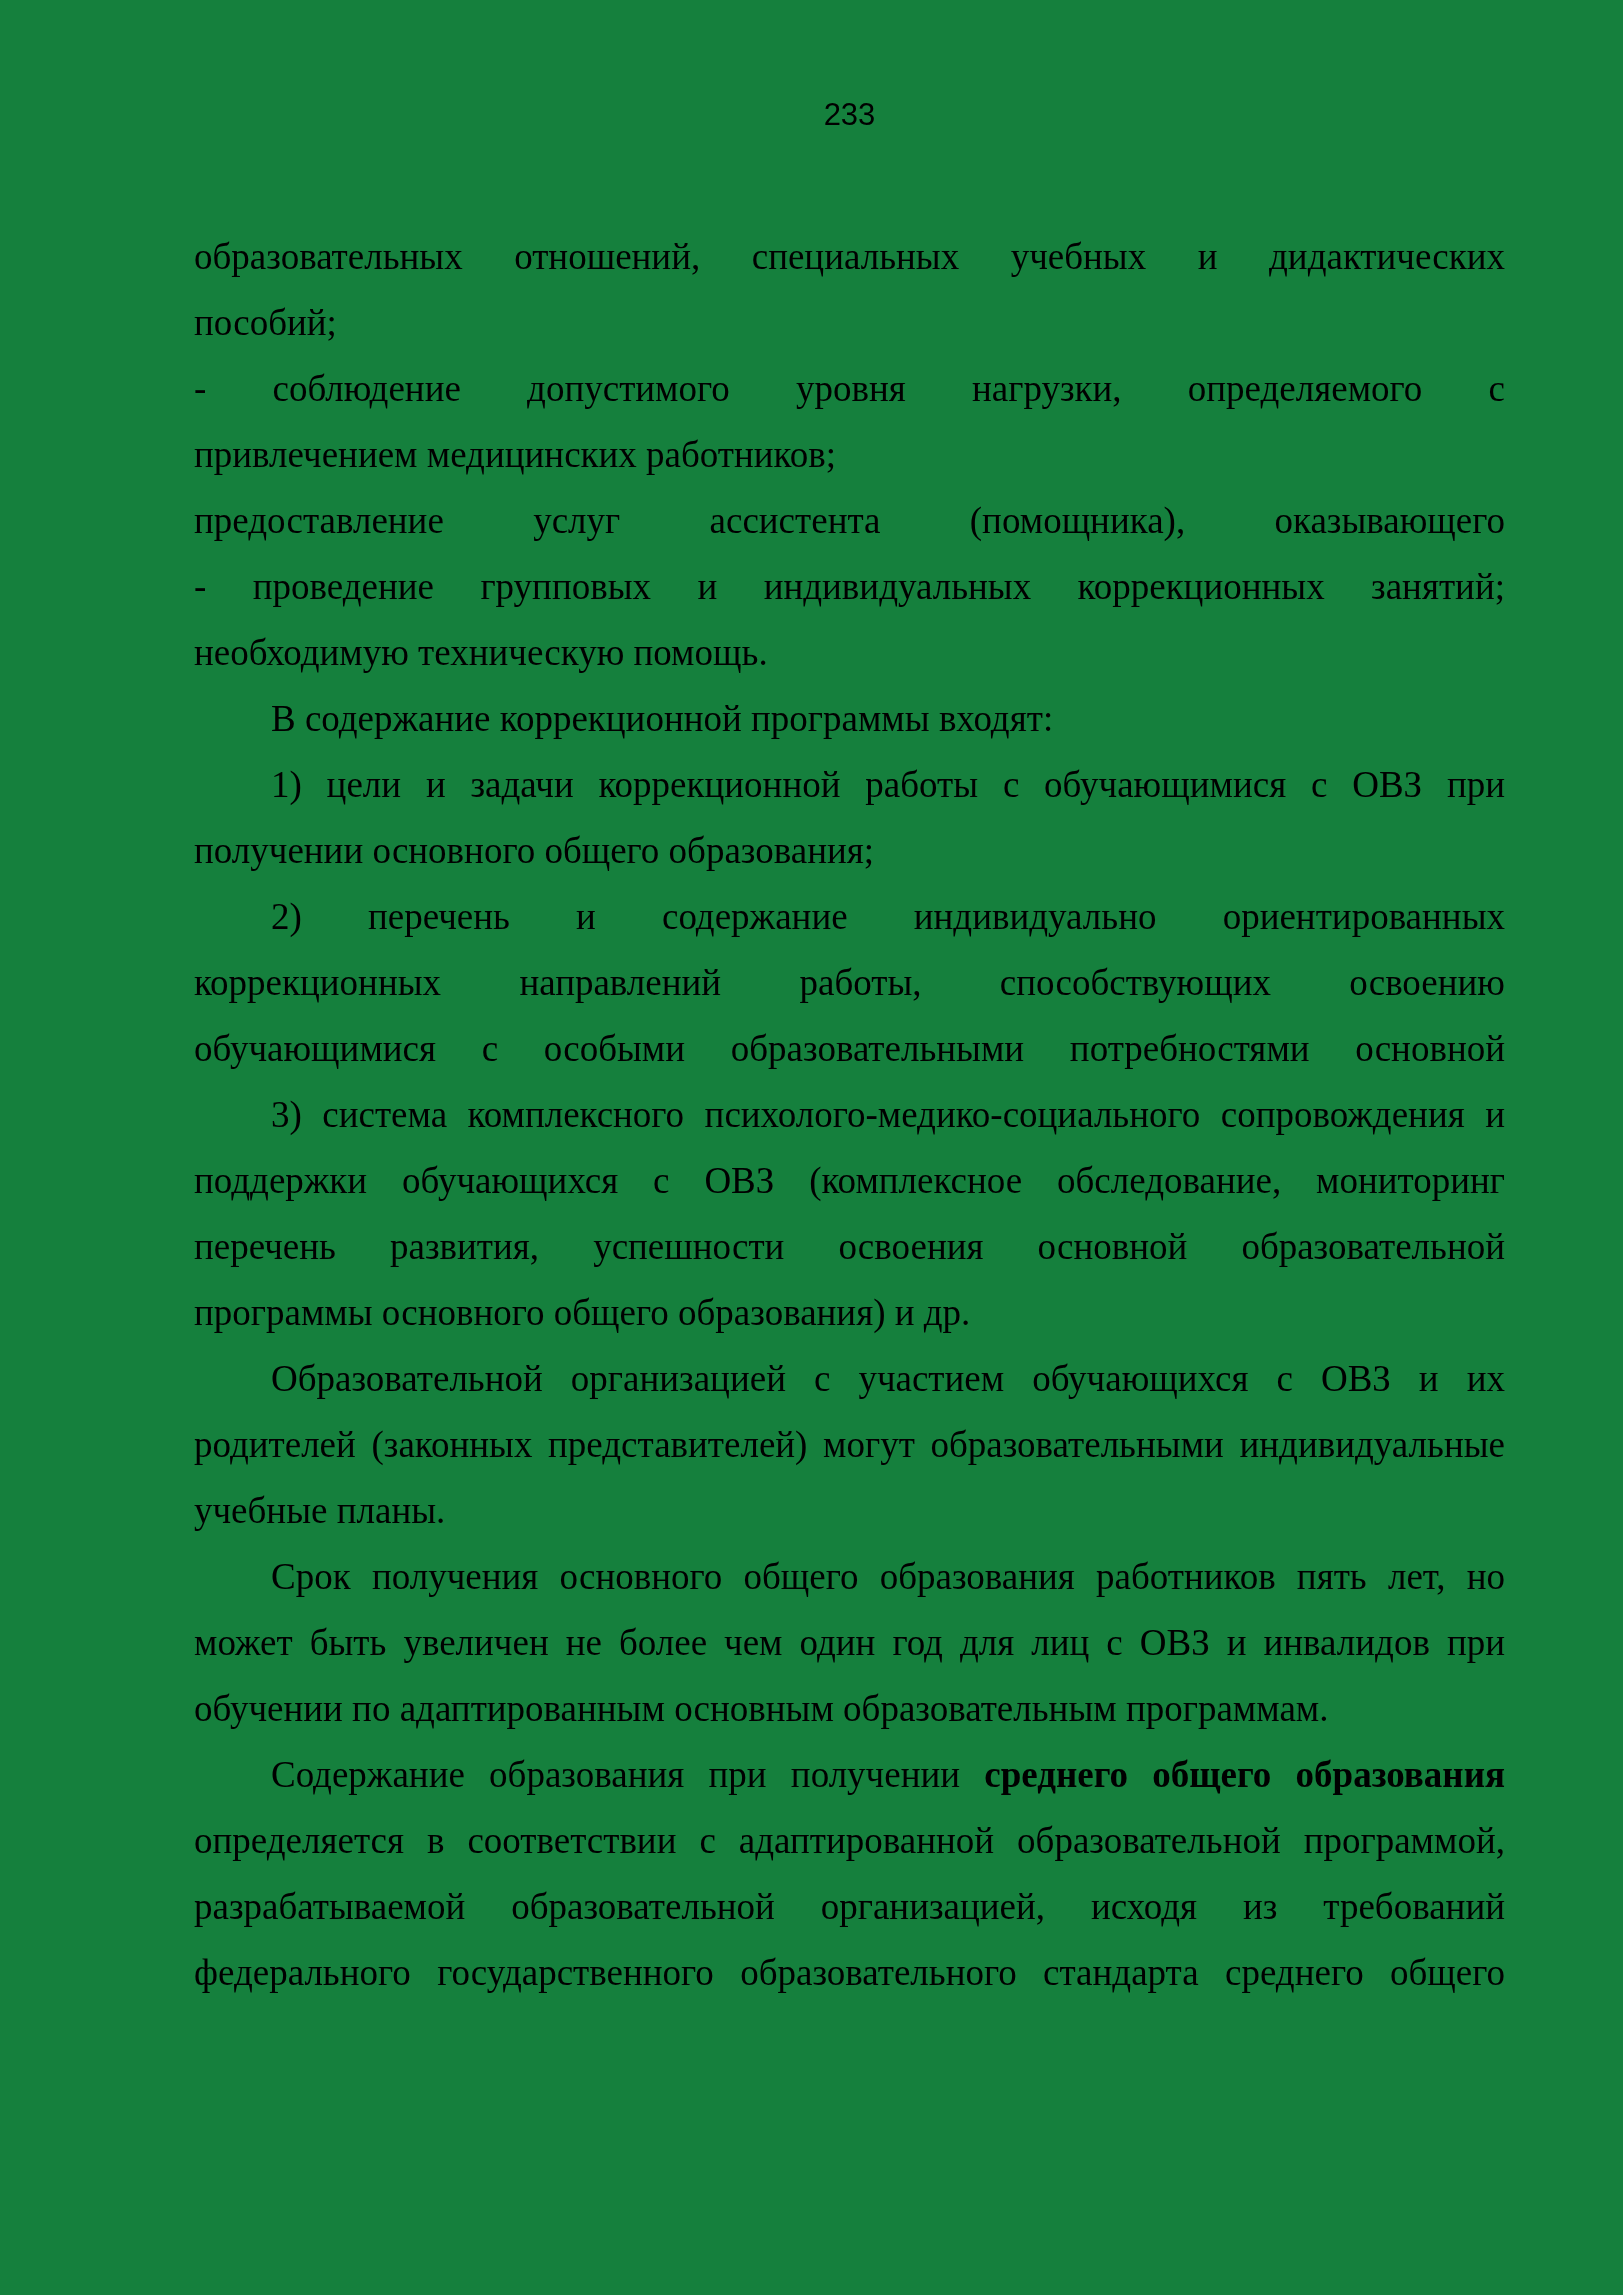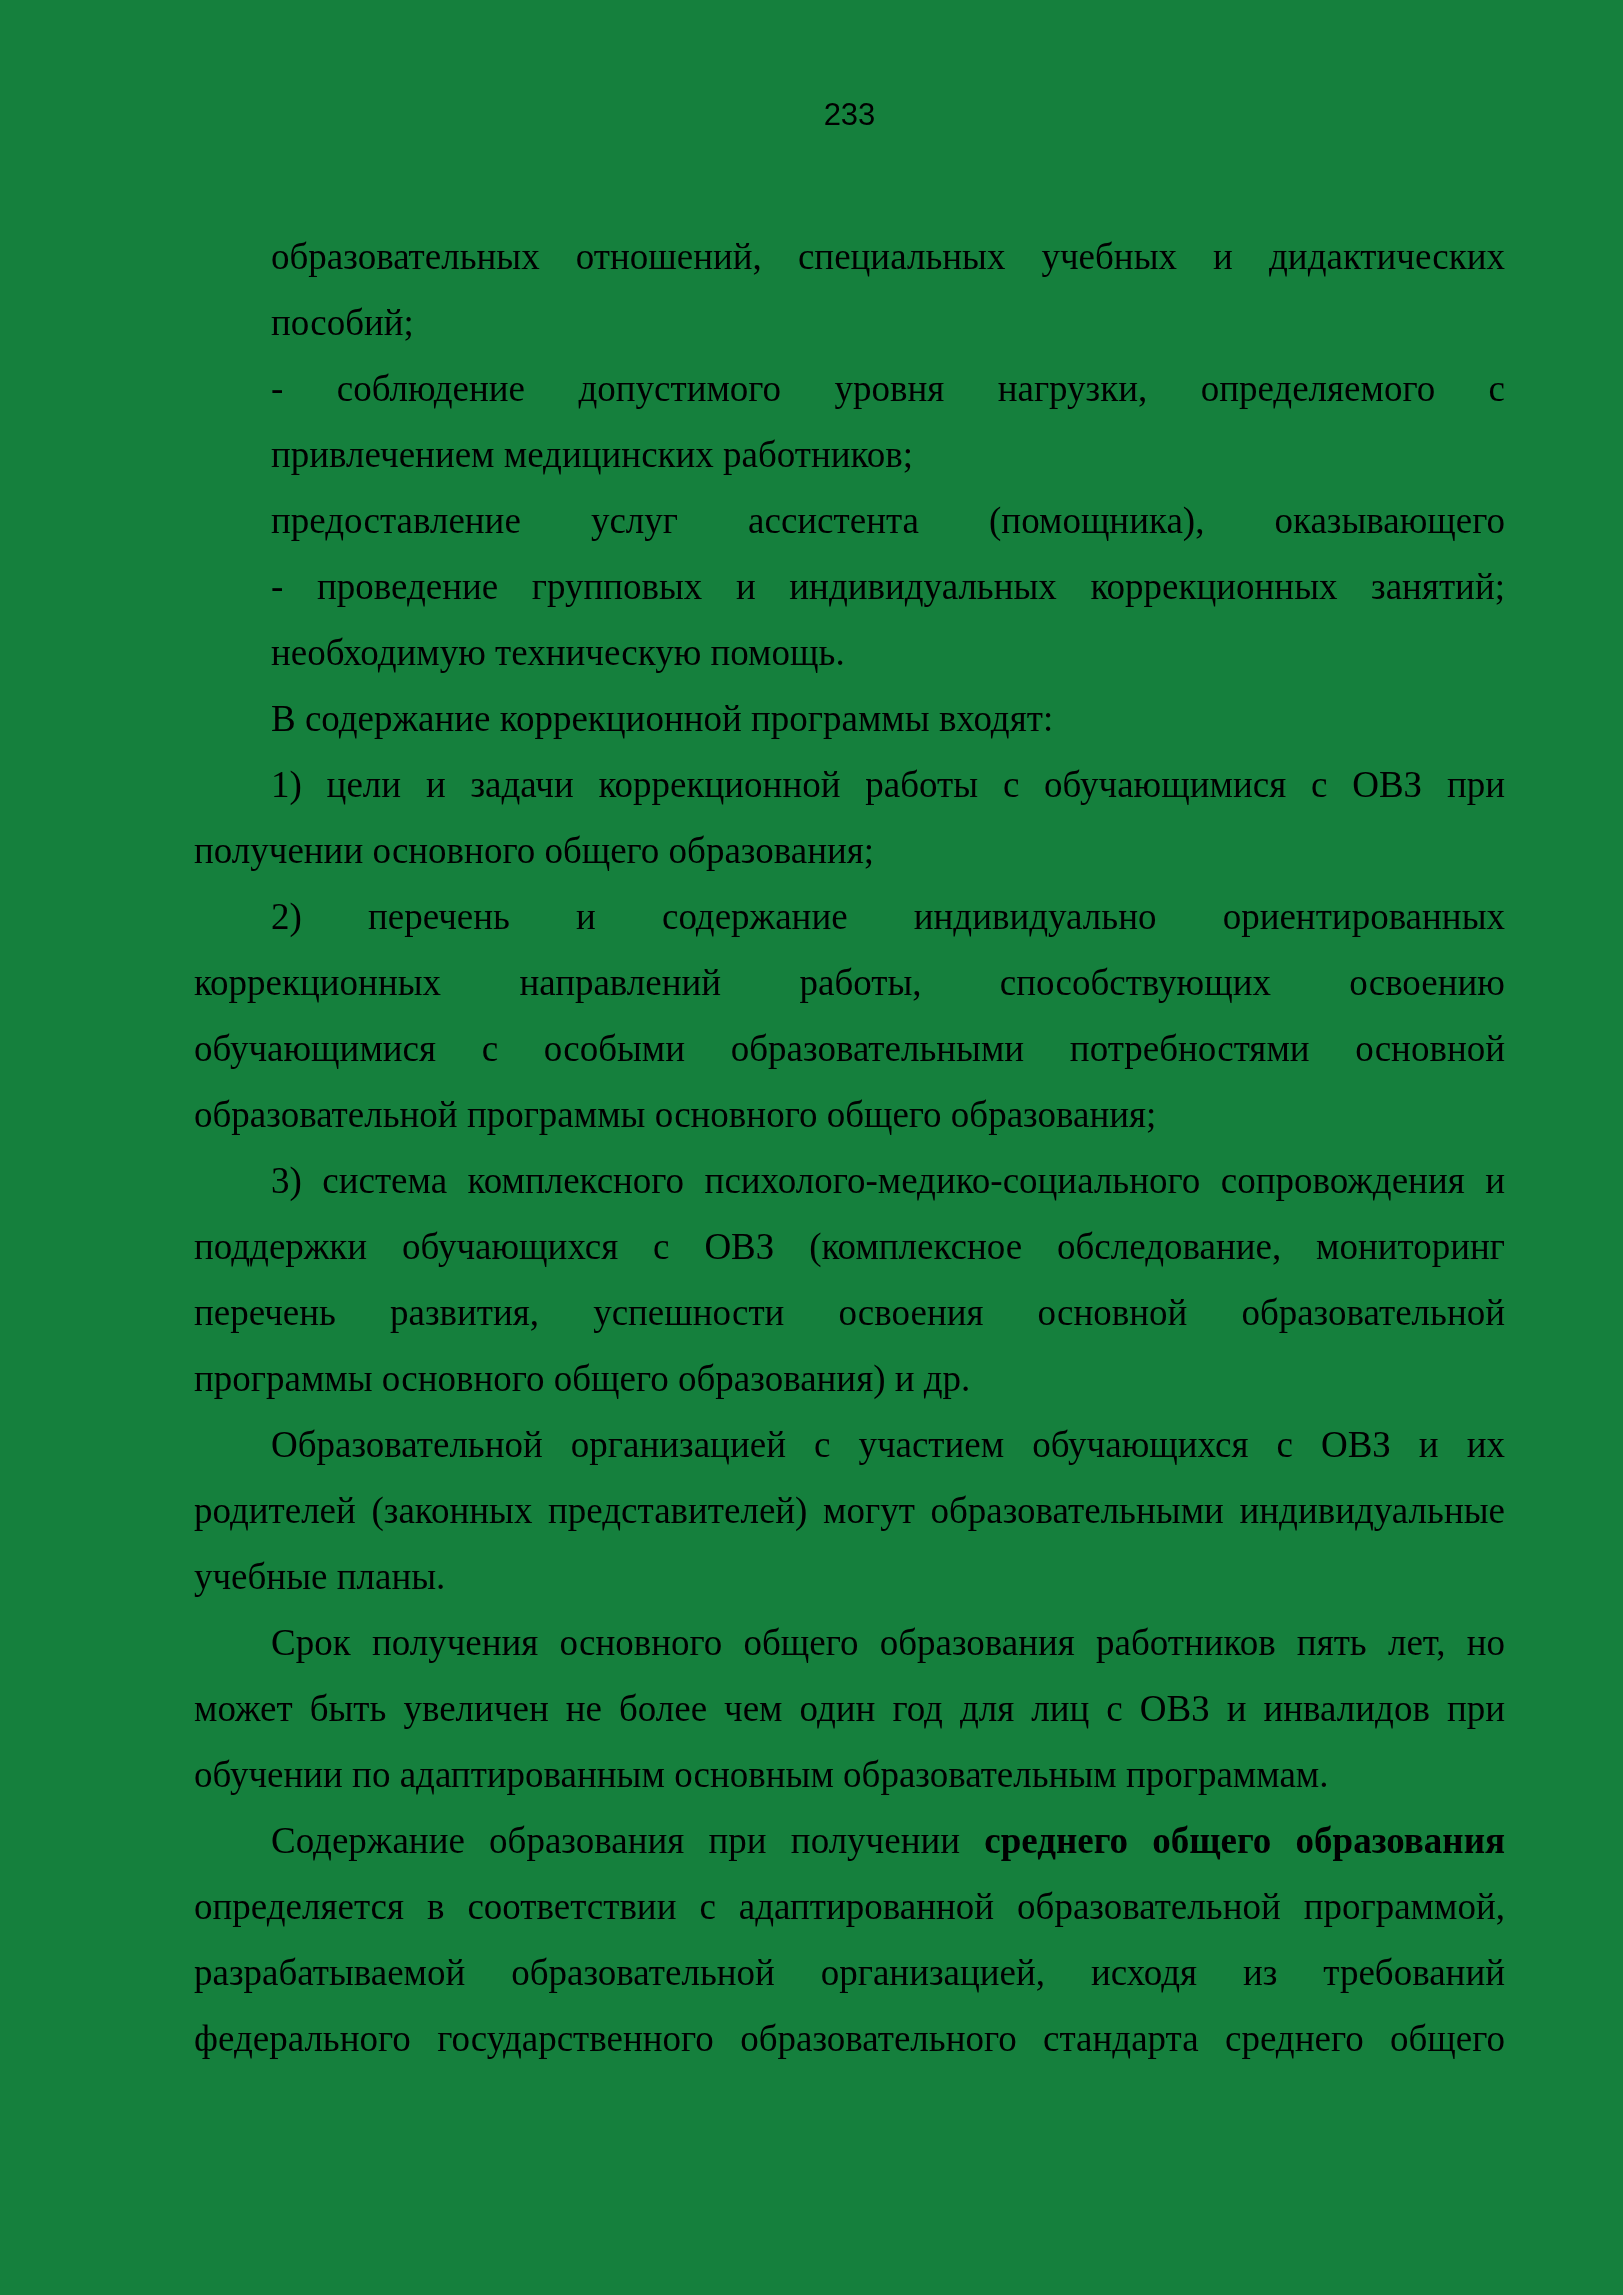--- a/index.html
+++ b/index.html
@@ -31,21 +31,21 @@
     left: 194px;
     top: 224px;
     width: 1311px;
     font-family: "Liberation Serif", serif;
     font-size: 37px;
     line-height: 66px;
     color: #000000;
   }
   .para { margin: 0; padding: 0; }
   
-  .para.indent-block { margin-left: 77px; }
+  .para.indent-block { }
   
   .para.indent-first > .line.first { padding-left: 77px; }
   .line {
     text-align: left;
   }
   .line.just {
     text-align: justify;
     text-align-last: justify;
   }
   .line span.bold { font-weight: bold; }
@@ -73,21 +73,20 @@
         <div class="line first"><span class="">В содержание коррекционной программы входят:</span></div>
       </div>
       <div class="para indent-first">
         <div class="line just first"><span class="">1) цели и задачи коррекционной работы с обучающимися с ОВЗ при</span></div>
         <div class="line"><span class="">получении основного общего образования;</span></div>
       </div>
       <div class="para indent-first">
         <div class="line just first"><span class="">2) перечень и содержание индивидуально ориентированных</span></div>
         <div class="line just"><span class="">коррекционных направлений работы, способствующих освоению</span></div>
         <div class="line just"><span class="">обучающимися с особыми образовательными потребностями основной</span></div>
-        <div class="line"><span class="">образовательной программы основного общего образования;</span></div>
       </div>
       <div class="para indent-first">
         <div class="line just first"><span class="">3) система комплексного психолого-медико-социального сопровождения и</span></div>
         <div class="line just"><span class="">поддержки обучающихся с ОВЗ (комплексное обследование, мониторинг</span></div>
         <div class="line just"><span class="">перечень развития, успешности освоения основной образовательной</span></div>
         <div class="line"><span class="">программы основного общего образования) и др.</span></div>
       </div>
       <div class="para indent-first">
         <div class="line just first"><span class="">Образовательной организацией с участием обучающихся с ОВЗ и их</span></div>
         <div class="line just"><span class="">родителей (законных представителей) могут образовательными индивидуальные</span></div>

